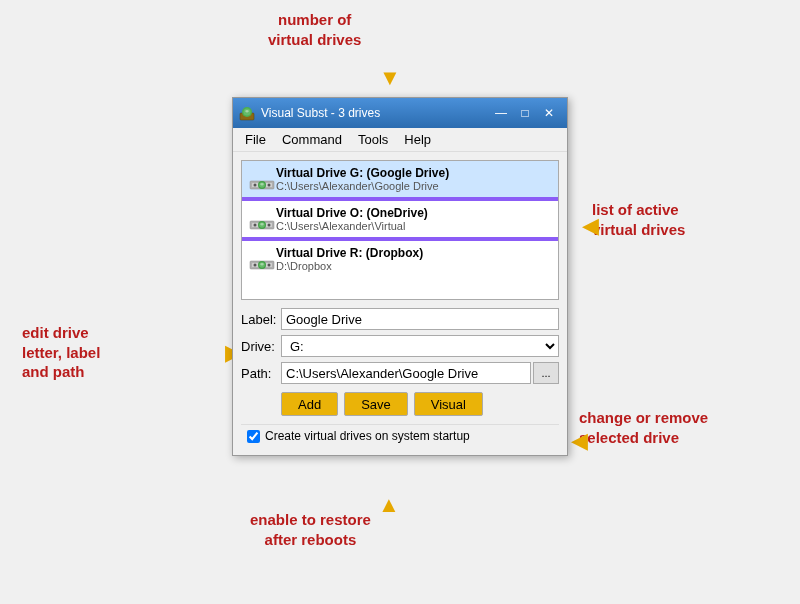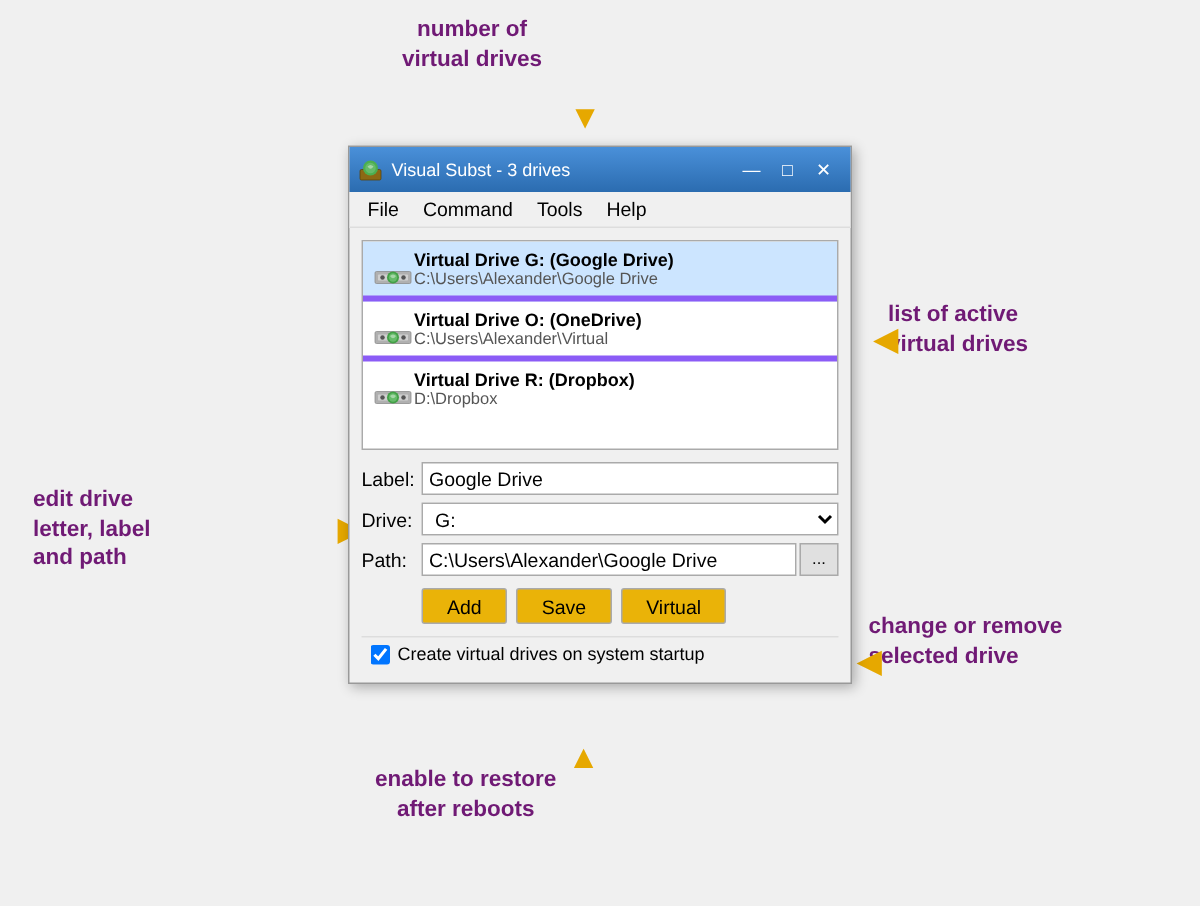--- a/index.html
+++ b/index.html
@@ -9,21 +9,21 @@
       font-size: 13px;
       width: 800px;
       height: 604px;
       position: relative;
       overflow: hidden;
     }
 
     
     .annotation {
       position: absolute;
-      color: #701a75;
+      color: #b91c1c;
       font-size: 15px;
       font-weight: bold;
       line-height: 1.3;
       text-align: center;
     }
 
     
     .window {
       position: absolute;
       left: 232px;
@@ -326,21 +326,21 @@
 
     <div class="path-row">
       <span class="path-label">Path:</span>
       <input class="path-input" type="text" value="C:\Users\Alexander\Google Drive" style="">
       <button class="browse-btn">...</button>
     </div>
 
     <div class="action-buttons">
       <button class="action-btn">Add</button>
       <button class="action-btn">Save</button>
-      <button class="action-btn">Virtual</button>
+      <button class="action-btn">Visual</button>
     </div>
 
     <div class="checkbox-row">
       <input type="checkbox" id="startup-cb" checked="" style="">
       <label for="startup-cb">Create virtual drives on system startup</label>
     </div>
   </div>
 </div>
 
 </body></html>

